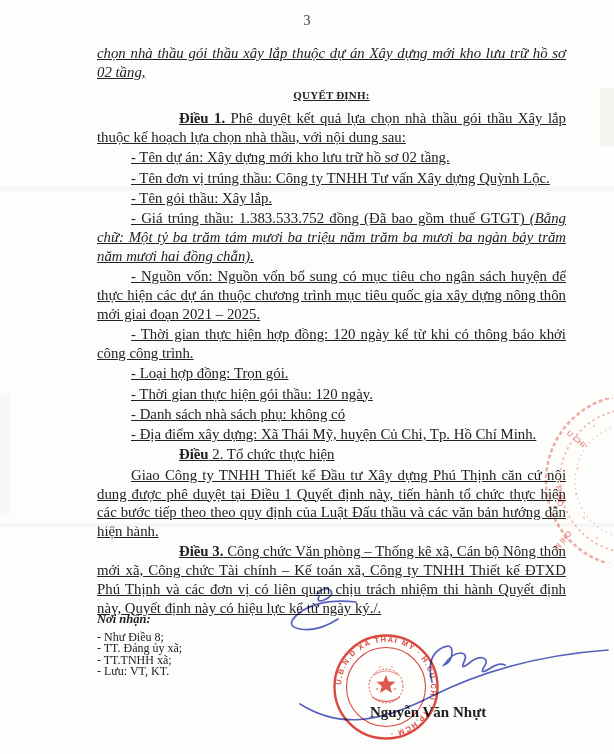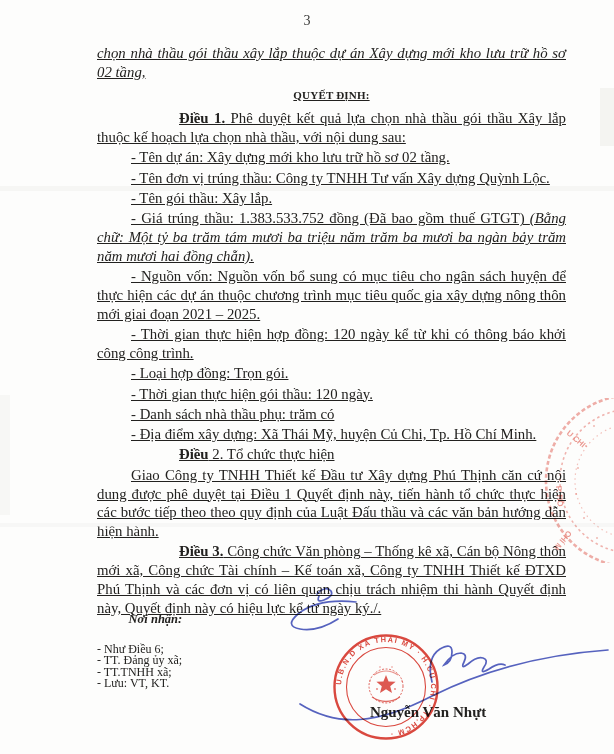--- a/index.html
+++ b/index.html
@@ -17,21 +17,21 @@
   p.indent{text-indent:34px;}
   .intro{font-style:italic;margin-bottom:3px !important;}
   .heading{text-align:center;font-weight:bold;font-size:11px;
     margin:4px 0 5px 0 !important;text-indent:0;letter-spacing:.2px;}
   .item{text-indent:34px;margin-bottom:1.5px !important;}
   b.lbl{font-weight:bold;margin-left:48px;}
   em{font-style:italic;}
   
   .footer{position:absolute;top:612px;left:97px;width:469px;height:140px;z-index:2;}
   .recipients{position:absolute;left:0;top:2px;font-size:12px;line-height:11.6px;}
-  .recipients .hdr{font-weight:bold;font-style:italic;font-size:12.5px;margin-bottom:18px;text-align:right;}
+  .recipients .hdr{font-weight:bold;font-style:italic;font-size:12.5px;margin-bottom:6px;}
   .recipients div{white-space:nowrap;}
   .sign-title{position:absolute;left:270px;top:8px;width:160px;text-align:center;
     font-weight:bold;font-size:16px;letter-spacing:.3px;}
   .sign-name{position:absolute;left:240px;top:92px;width:182px;text-align:center;
     font-weight:bold;font-size:15px;}
   
   .stamp{position:absolute;left:330px;top:631px;width:112px;height:112px;z-index:3;
     mix-blend-mode:multiply;opacity:.92;filter:blur(.3px);pointer-events:none;}
   
   .edge-stamp{position:absolute;left:534px;top:398px;width:80px;height:165px;z-index:3;
@@ -65,33 +65,33 @@
     <p class="indent"><b class="lbl">Điều 1.</b><span> Phê duyệt kết quả lựa chọn nhà thầu gói thầu Xây lắp thuộc kế hoạch lựa chọn nhà thầu, với nội dung sau:</span></p>
 
     <p class="item">- Tên dự án: Xây dựng mới kho lưu trữ hồ sơ 02 tầng.</p>
     <p class="item">- Tên đơn vị trúng thầu: Công ty TNHH Tư vấn Xây dựng Quỳnh Lộc.</p>
     <p class="item">- Tên gói thầu: Xây lắp.</p>
     <p class="item"><span>- Giá trúng thầu: 1.383.533.752 đồng (Đã bao gồm thuế GTGT) </span><em>(Bằng chữ: Một tỷ ba trăm tám mươi ba triệu năm trăm ba mươi ba ngàn bảy trăm năm mươi hai đồng chẵn).</em></p>
     <p class="item">- Nguồn vốn: Nguồn vốn bổ sung có mục tiêu cho ngân sách huyện để thực hiện các dự án thuộc chương trình mục tiêu quốc gia xây dựng nông thôn mới giai đoạn 2021 – 2025.</p>
     <p class="item">- Thời gian thực hiện hợp đồng: 120 ngày kể từ khi có thông báo khởi công công trình.</p>
     <p class="item">- Loại hợp đồng: Trọn gói.</p>
     <p class="item">- Thời gian thực hiện gói thầu: 120 ngày.</p>
-    <p class="item">- Danh sách nhà thầu phụ: trăm có</p>
+    <p class="item">- Danh sách nhà sách phụ: không có</p>
     <p class="item">- Địa điểm xây dựng: Xã Thái Mỹ, huyện Củ Chi, Tp. Hồ Chí Minh.</p>
 
     <p class="indent"><b class="lbl">Điều</b><span> 2. Tổ chức thực hiện</span></p>
     <p class="indent">Giao Công ty TNHH Thiết kế Đầu tư Xây dựng Phú Thịnh căn cứ nội dung được phê duyệt tại Điều 1 Quyết định này, tiến hành tổ chức thực hiện các bước tiếp theo theo quy định của Luật Đấu thầu và các văn bản hướng dẫn hiện hành.</p>
 
     <p class="indent"><b class="lbl">Điều 3.</b><span> Công chức Văn phòng – Thống kê xã, Cán bộ Nông thôn mới xã, Công chức Tài chính – Kế toán xã, Công ty TNHH Thiết kế ĐTXD Phú Thịnh và các đơn vị có liên quan chịu trách nhiệm thi hành Quyết định này, Quyết định này có hiệu lực kể từ ngày ký./.</span></p>
   </div>
 
   <div class="footer">
     <div class="recipients">
       <div class="hdr">Nơi nhận:</div>
-      <div>- Như Điều 6;</div>
+      <div>- Như Điều 8;</div>
       <div>- TT. Đảng ủy xã;</div>
       <div>- TT.TNHH xã;</div>
       <div>- Lưu: VT, KT.</div>
     </div>
     <div class="sign-name">Nguyễn Văn Nhựt</div>
   </div>
 
   <svg class="stamp" viewBox="0 0 112 112" xmlns="http://www.w3.org/2000/svg">
     <g fill="none" stroke="#d8392f">
       <circle cx="56" cy="56" r="51.5" stroke-width="2.4"></circle>

